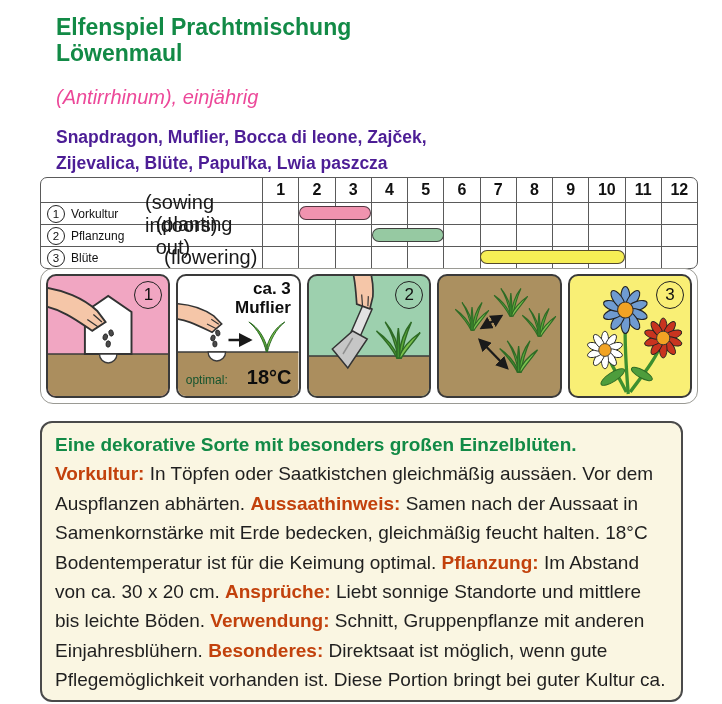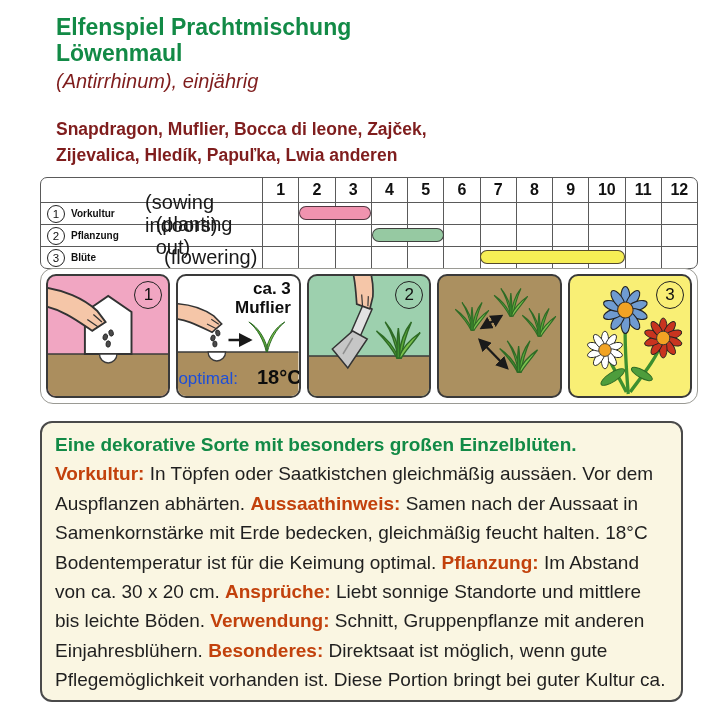--- a/index.html
+++ b/index.html
@@ -3,37 +3,37 @@
 <meta charset="utf-8">
 <style>
   html,body { margin:0; padding:0; }
   body {
     width:722px; height:704px; background:#ffffff; position:relative; overflow:hidden;
     font-family:"Liberation Sans", sans-serif; color:#111;
   }
   
   .header { position:absolute; left:56px; top:14px; }
   .title-line { color:#128a46; font-weight:bold; font-size:23px; line-height:26px; }
-  .subtitle { font-style:italic; font-size:20px; color:#7f1d1d; margin-top:4px; }
-  .names { font-weight:bold; font-size:17.5px; line-height:26px; color:#7f1d1d; margin-top:23px; }
+  .subtitle { font-style:italic; font-size:20px; color:#ec4899; margin-top:20px; }
+  .names { font-weight:bold; font-size:17.5px; line-height:26px; color:#4c1d95; margin-top:15px; }
   
   .calendar { position:absolute; left:40px; top:177px; width:658px; border:1.5px solid #5a5a5a;
               border-radius:7px; overflow:hidden; background:#fff; box-sizing:border-box; }
   .cal-header { display:flex; height:24px; }
   .cal-label-space { width:222px; border-right:1px solid #5a5a5a; box-sizing:border-box; }
   .cal-months { flex:1; display:flex; }
   .cal-month { flex:1; display:flex; align-items:center; justify-content:center;
                font-weight:bold; font-size:16px; }
   .cal-month + .cal-month { border-left:1px solid #5a5a5a; }
   .cal-row { display:flex; height:21px; border-top:1px solid #5a5a5a; }
   .cal-rowlabel { width:222px; border-right:1px solid #5a5a5a; box-sizing:border-box;
                   display:flex; align-items:center; padding-left:6px; }
   .row-num { width:16px; height:16px; border:1.3px solid #222; border-radius:50%; flex:none;
              display:flex; align-items:center; justify-content:center; font-size:11.5px; margin-right:6px; }
-  .row-label { font-weight:bold; font-size:10px; width:93px; }
+  .row-label { font-weight:normal; font-size:12px; width:93px; }
   .row-sublabel { font-size:20px; color:#191919; }
   .cal-cells { flex:1; position:relative; display:flex; }
   .cal-cell { flex:1; } .cal-cell + .cal-cell { border-left:1px solid #5a5a5a; }
   .cal-bar { position:absolute; top:3px; height:14px; border-radius:8px; box-sizing:border-box;
              border:1.6px solid rgba(40,28,34,0.78); }
   
   .picto-strip { position:absolute; left:40px; top:268px; width:658px; height:136px;
                  border:1.5px solid #9a9a94; border-radius:13px; box-sizing:border-box;
                  padding:5px; display:flex; gap:6px; background:#fff; }
   .picto { flex:1; border:2px solid #3a3a3a; border-radius:10px; position:relative;
@@ -43,21 +43,21 @@
   .p-white  { background:#ffffff; }
   .p-green  { background:#9dd0ae; }
   .p-brown  { background:#ab9060; }
   .p-yellow { background:#f9ef75; }
   .badge { position:absolute; top:5px; right:6px; width:26px; height:26px; border:1.8px solid #222;
            border-radius:50%; display:flex; align-items:center; justify-content:center;
            font-size:17px; color:#111; }
   .dur { position:absolute; top:3px; right:8px; text-align:right; font-weight:bold;
          font-size:17px; line-height:19px; color:#0d0d0d; }
   .optimal { position:absolute; bottom:7px; left:0; right:0; text-align:center; white-space:nowrap; }
-  .opt-label { font-size:17px; color:#1d4ed8; }
+  .opt-label { font-size:12px; color:#14532d; }
   .opt-temp { font-size:20px; font-weight:bold; color:#0d0d0d; margin-left:19px; }
   .spacing-label { position:absolute; bottom:5px; left:0; right:0; text-align:center;
                    font-weight:bold; font-size:18px; color:#0d0d0d; }
   
   .info-box { position:absolute; left:40px; top:410px; width:643px; height:281px; box-sizing:border-box;
               background:#faf6e2; border:2px solid #4a4a4a; border-radius:12px;
               padding:7px 13px 0 13px; font-size:19px; line-height:29.4px; color:#1f1f1f; overflow:hidden;margin-top:11px; }
   .info-head { font-weight:bold; color:#128a46; }
   .glabel { font-weight:bold; color:#c2410c; }
   .defs-holder { position:absolute; width:0; height:0; overflow:hidden; }
@@ -83,21 +83,21 @@
     </marker>
   </defs>
 </svg>
 
 <div class="header">
   <div class="title-line">Elfenspiel Prachtmischung</div>
   <div class="title-line">Löwenmaul</div>
   <div class="subtitle">(Antirrhinum), einjährig</div>
   <div class="names">
     <div>Snapdragon, Muflier, Bocca di leone, Zajček,</div>
-    <div>Zijevalica, Hledík, Papuľka, Lwia anderen</div>
+    <div>Zijevalica, Blüte, Papuľka, Lwia paszcza</div>
   </div>
 </div>
 
 <div class="calendar">
   <div class="cal-header">
     <div class="cal-label-space"></div>
     <div class="cal-months">
       <div class="cal-month">1</div>
       <div class="cal-month">2</div>
       <div class="cal-month">3</div>

